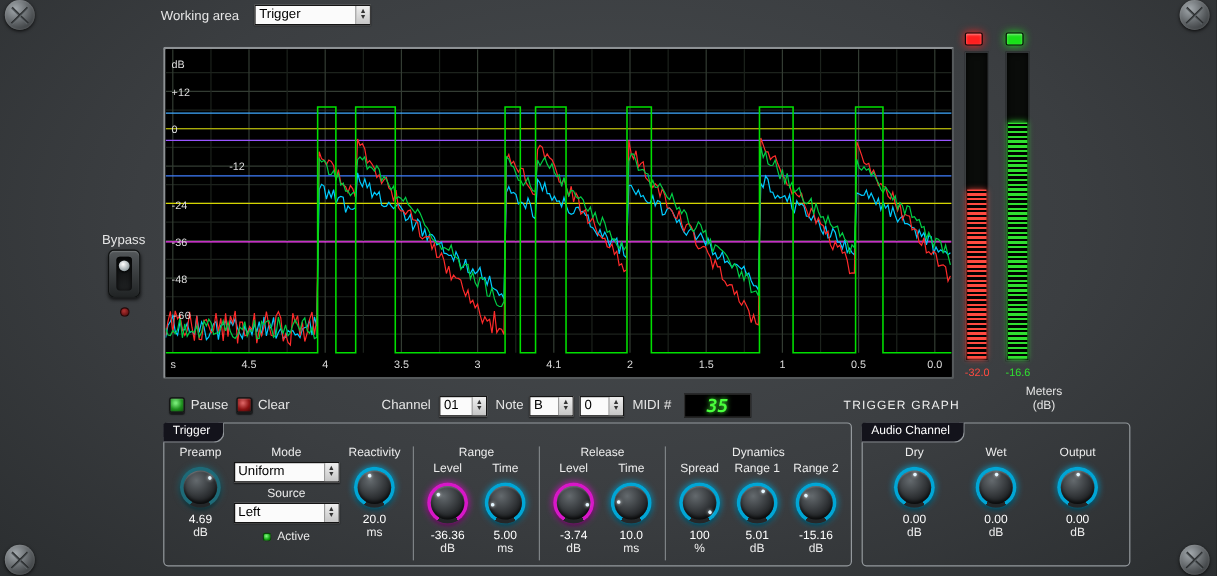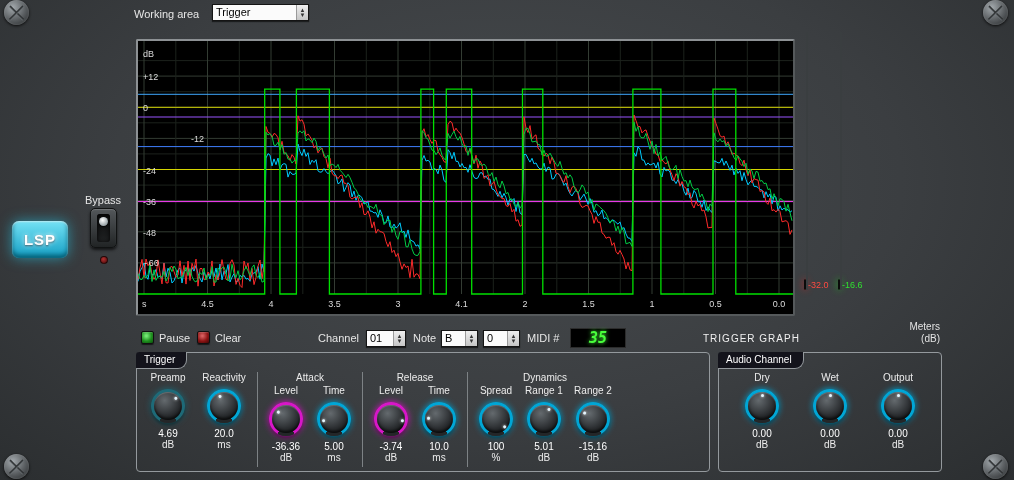--- a/index.html
+++ b/index.html
@@ -46,29 +46,29 @@
     background:radial-gradient(circle at 40% 35%,#ffffff,#97a2a6 70%);box-shadow:0 1px 2px #000}
 
   
   #graph{left:136px;top:39px;width:659px;height:277px;background:#000;
     border:2px solid;border-color:#8d9194 #55595b #55595b #8d9194;border-radius:2px}
   #graph svg{display:block}
   .tick{position:absolute;font-size:9px;color:#dcdcdc;white-space:nowrap}
 
   
   #meters{display:flex;gap:12px}
-  .mcol{display:flex;align-items:flex-end;width:22px}
+  .mcol{display:flex;flex-direction:column;align-items:flex-start;width:22px}
   .mled{width:15px;height:11px;border-radius:2px;border:1px solid #0a0a0a;cursor:pointer;background:var(--c);
     box-shadow:0 0 7px var(--c), inset 0 1px 2px #ffffff80}
   .mwell{position:relative;display:block;width:20px;height:258px;margin-top:5px;background:#0a0c0a;
     border:1px solid #3a3e40;box-shadow:inset 0 0 5px #000}
   .mwell i{position:absolute;left:1px;right:1px;bottom:1px;display:block;
     background:repeating-linear-gradient(to top,var(--c) 0 2px,rgba(0,0,0,.85) 2px 4px);box-shadow:0 0 5px var(--c)}
   .mval{margin-top:4px;font-size:9px;white-space:nowrap}
-  .metercap{text-align:right;font-size:10px;color:#e2e2e2;line-height:12px}
+  .metercap{text-align:center;font-size:10px;color:#e2e2e2;line-height:12px}
 
   
   .lcd{background:#000;border:1px solid #2c2c2c;height:20px;color:#49ff3c;font-family:"DejaVu Sans Mono",monospace;
     font-size:15px;font-style:italic;font-weight:bold;text-align:center;line-height:18px;text-shadow:0 0 4px #49ff3c;
     box-shadow:inset 0 0 4px #000}
 
   .caption{font-size:10px;letter-spacing:1px;color:#f0f0f0;white-space:nowrap}
 
   
   .panel{position:absolute;border:1px solid #94999d;border-radius:4px}
@@ -108,21 +108,20 @@
 
   <span class="abs lbl" style="left:134px;top:8px">Working area</span>
   <div class="combo abs" style="left:212px;top:4px;width:97px">
     <span class="txt">Trigger</span>
     <span class="arrows">
         <i>▲</i>
         <i>▼</i>
       </span>
   </div>
 
-  <div class="badge abs" style="left:12px;top:221px;width:56px;height:37px;font-size:15px">LSP</div>
   <span class="abs lbl" style="left:85px;top:194px">Bypass</span>
   <div class="switch abs" style="left:90px;top:208px">
     <span class="slot"></span>
     <span class="nub"></span>
   </div>
   <div class="dotled abs" style="left:100px;top:256px"></div>
 
   <div id="graph" class="abs">
     <svg id="graph-svg" width="655" height="273">
         <rect x="0" y="0" width="655" height="273" fill="#000"></rect>
@@ -256,36 +255,58 @@
         <div class="plabel">Preamp</div>
         <div class="knob" style="--rc:#1d6a78;--rot:42deg">
           <span class="ring"></span>
             <span class="cap"></span>
             <i class="kdot"></i>
         </div>
         <div class="pvalue">4.69</div>
         <div class="punit">dB</div>
       </div>
 
+      <div class="pcol" style="width:94px">
+        <div class="plabel">Mode</div>
+        <div class="combo" style="width:88px">
+          <span class="txt">Uniform</span>
+          <span class="arrows">
+              <i>▲</i>
+              <i>▼</i>
+            </span>
+        </div>
+        <div class="plabel" style="margin-top:4px">Source</div>
+        <div class="combo" style="width:88px">
+          <span class="txt">Left</span>
+          <span class="arrows">
+              <i>▲</i>
+              <i>▼</i>
+            </span>
+        </div>
+        <div class="activerow">
+          <span class="dotgreen"></span>
+          <span>Active</span>
+        </div>
+      </div>
 
       <div class="pcol" style="width:58px">
         <div class="plabel">Reactivity</div>
         <div class="knob" style="--rc:#00a6d6;--rot:-24deg">
           <span class="ring"></span>
             <span class="cap"></span>
             <i class="kdot"></i>
         </div>
         <div class="pvalue">20.0</div>
         <div class="punit">ms</div>
       </div>
 
       <div class="vsep"></div>
 
       <div class="pgroup">
-        <div class="pgtitle">Attack</div>
+        <div class="pgtitle">Range</div>
         <div class="pgrow">
           <div class="pcol" style="width:48px">
             <div class="plabel">Level</div>
             <div class="knob" style="--rc:#d816c8;--rot:-48deg">
               <span class="ring"></span>
                 <span class="cap"></span>
                 <i class="kdot"></i>
             </div>
             <div class="pvalue">-36.36</div>
             <div class="punit">dB</div>

